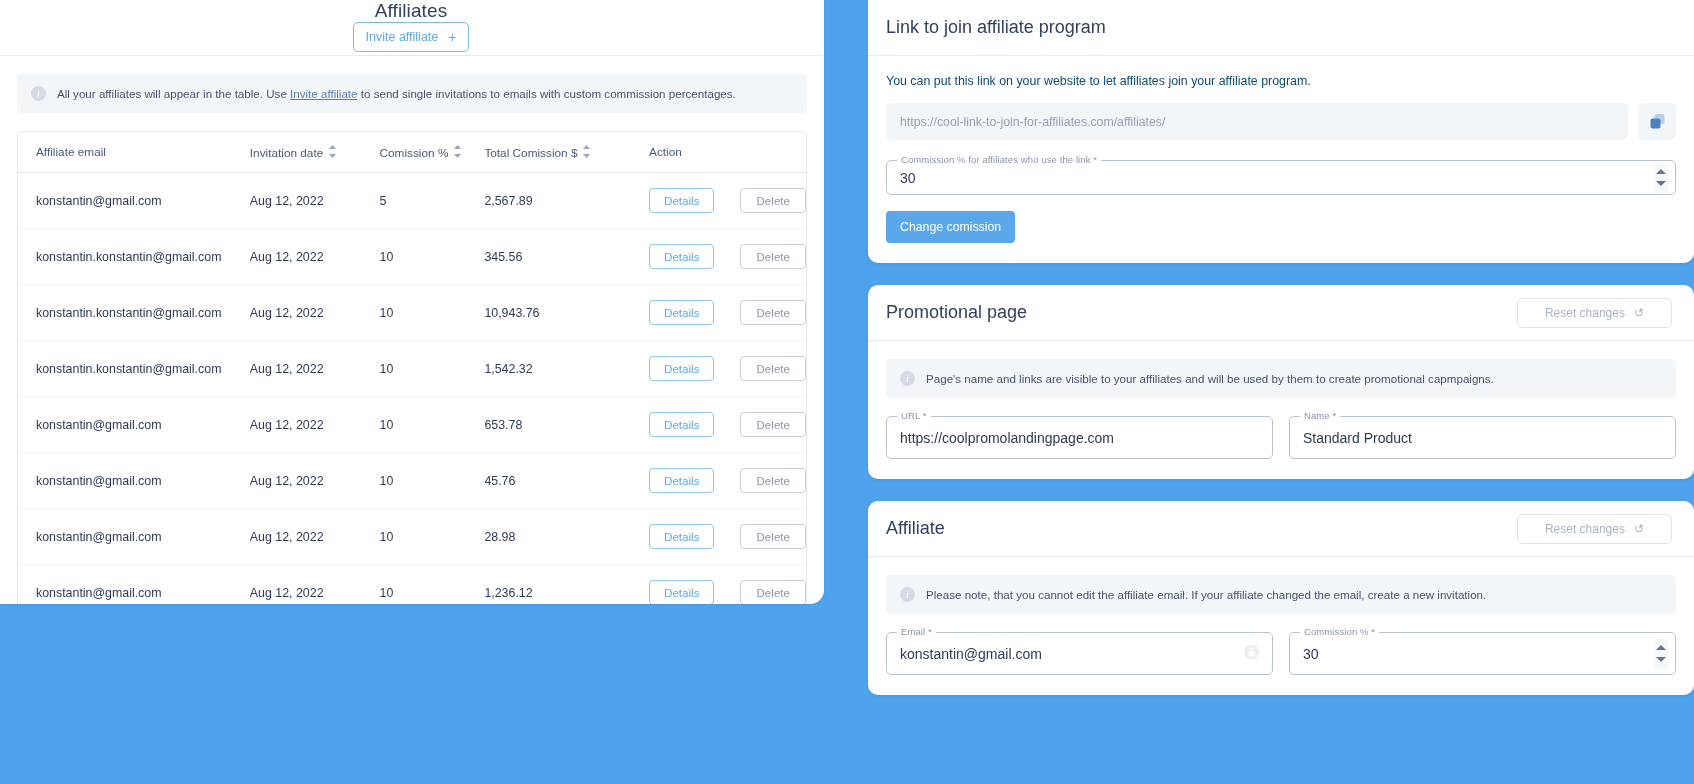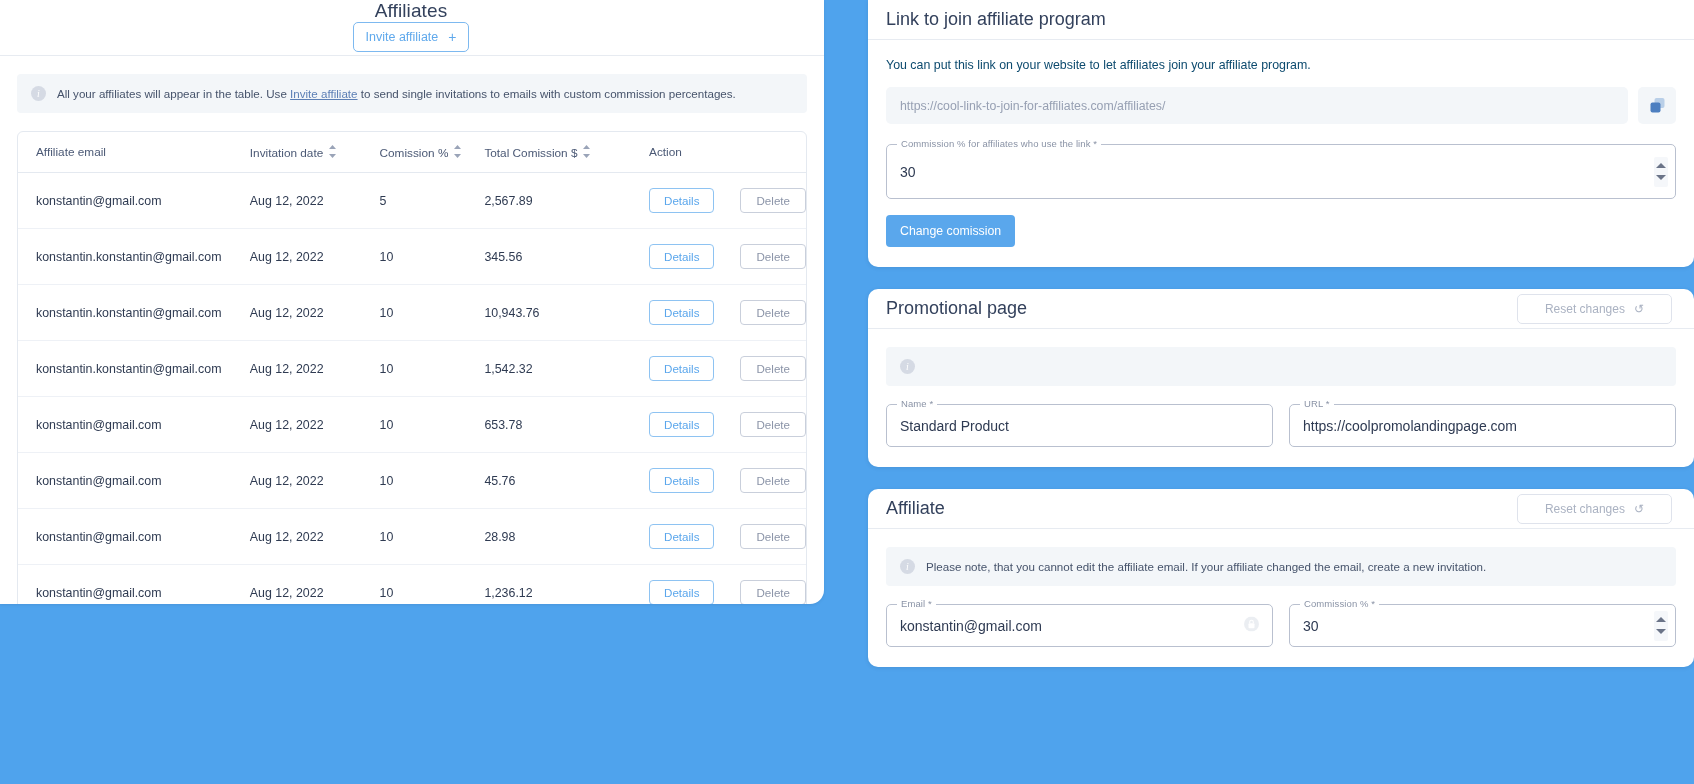--- a/index.html
+++ b/index.html
@@ -93,21 +93,21 @@
   .right-col {
     position: absolute; left: 868px; top: 0; width: 826px;
   }
   .rcard {
     background: #fff; border-radius: 10px;
     box-shadow: 0 1px 4px rgba(20,40,70,.12);
     overflow: hidden;
   }
   .rcard.first { border-radius: 0 0 10px 10px; }
   .rhead {
-    height: 40px; display: flex; align-items: center;
+    height: 56px; display: flex; align-items: center;
     justify-content: space-between; padding: 0 22px 0 18px;
     border-bottom: 1px solid #e7ebf1;
   }
   .rtitle { font-size: 18px; color: #33415c; }
   .btn-reset {
     border: 1px solid #dfe3ec; color: #aab2c2; background: #fff;
     border-radius: 5px; font-size: 12px; padding: 7px 27px;
     display: inline-flex; align-items: center; gap: 9px;
     cursor: pointer; font-family: "Liberation Sans", sans-serif;
   }
@@ -121,21 +121,21 @@
     padding: 0 14px; font-size: 12.3px; color: #97a0b3;
   }
   .copy-btn {
     width: 38px; height: 37px; background: #f3f6f9; border-radius: 5px;
     display: flex; align-items: center; justify-content: center;
     cursor: pointer; border: none;
   }
 
   .field {
     position: relative; border: 1px solid #b9c0cf; border-radius: 5px;
-    height: 55px; display: flex; align-items: center; padding: 0 13px;
+    height: 35px; display: flex; align-items: center; padding: 0 13px;
   }
   .field .lg {
     position: absolute; top: -7px; left: 10px; background: #fff;
     padding: 0 4px; font-size: 9.5px; color: #8a93a6; letter-spacing: .1px;
     white-space: nowrap;
   }
   .field .val { font-size: 14px; color: #2e3a52; }
   .spin {
     position: absolute; right: 7px; top: 50%; transform: translateY(-50%);
     width: 14px; height: 30px; display: flex; flex-direction: column;
@@ -336,29 +336,30 @@
       <div class="rhead">
         <div class="rtitle">Promotional page</div>
         <button class="btn-reset">
           <span>Reset changes</span>
           <span>↺</span>
         </button>
       </div>
       <div class="rbody">
         <div class="info-bar">
           <span class="info-ic">i</span>
+          <span>Page's name and links are visible to your affiliates and will be used by them to create promotional capmpaigns.</span>
         </div>
         <div class="two-fields">
+          <div class="field">
+            <span class="lg">URL *</span>
+            <span class="val">https://coolpromolandingpage.com</span>
+          </div>
           <div class="field">
             <span class="lg">Name *</span>
             <span class="val">Standard Product</span>
-          </div>
-          <div class="field">
-            <span class="lg">URL *</span>
-            <span class="val">https://coolpromolandingpage.com</span>
           </div>
         </div>
       </div>
     </div>
 
     <div class="rcard" style="margin-top:22px">
       <div class="rhead">
         <div class="rtitle">Affiliate</div>
         <button class="btn-reset">
           <span>Reset changes</span>

